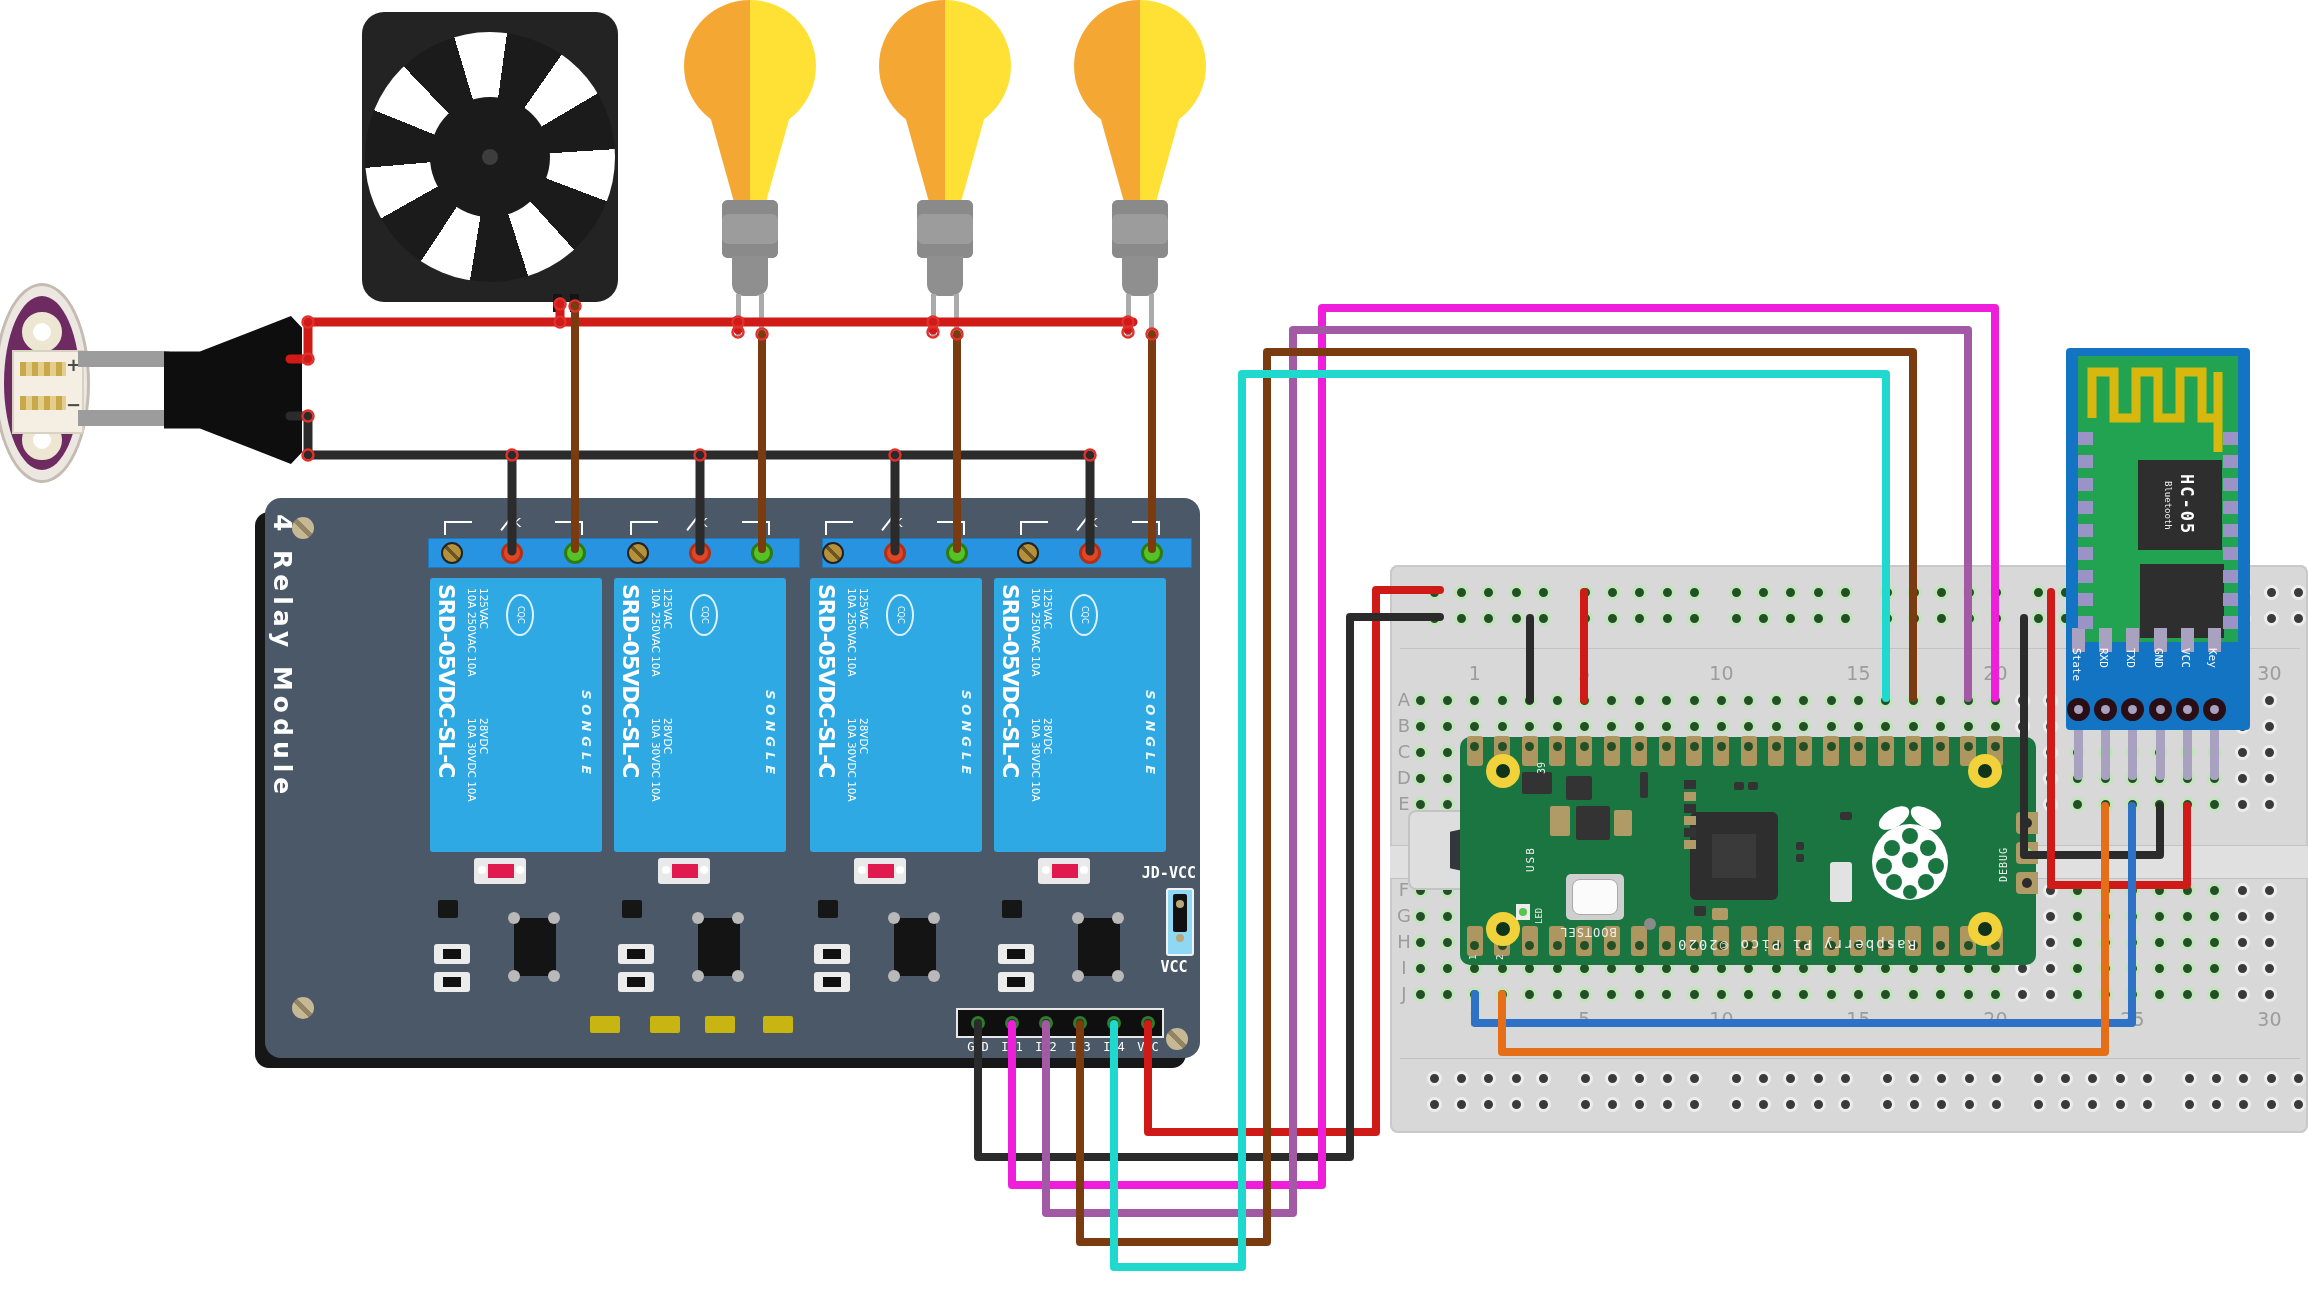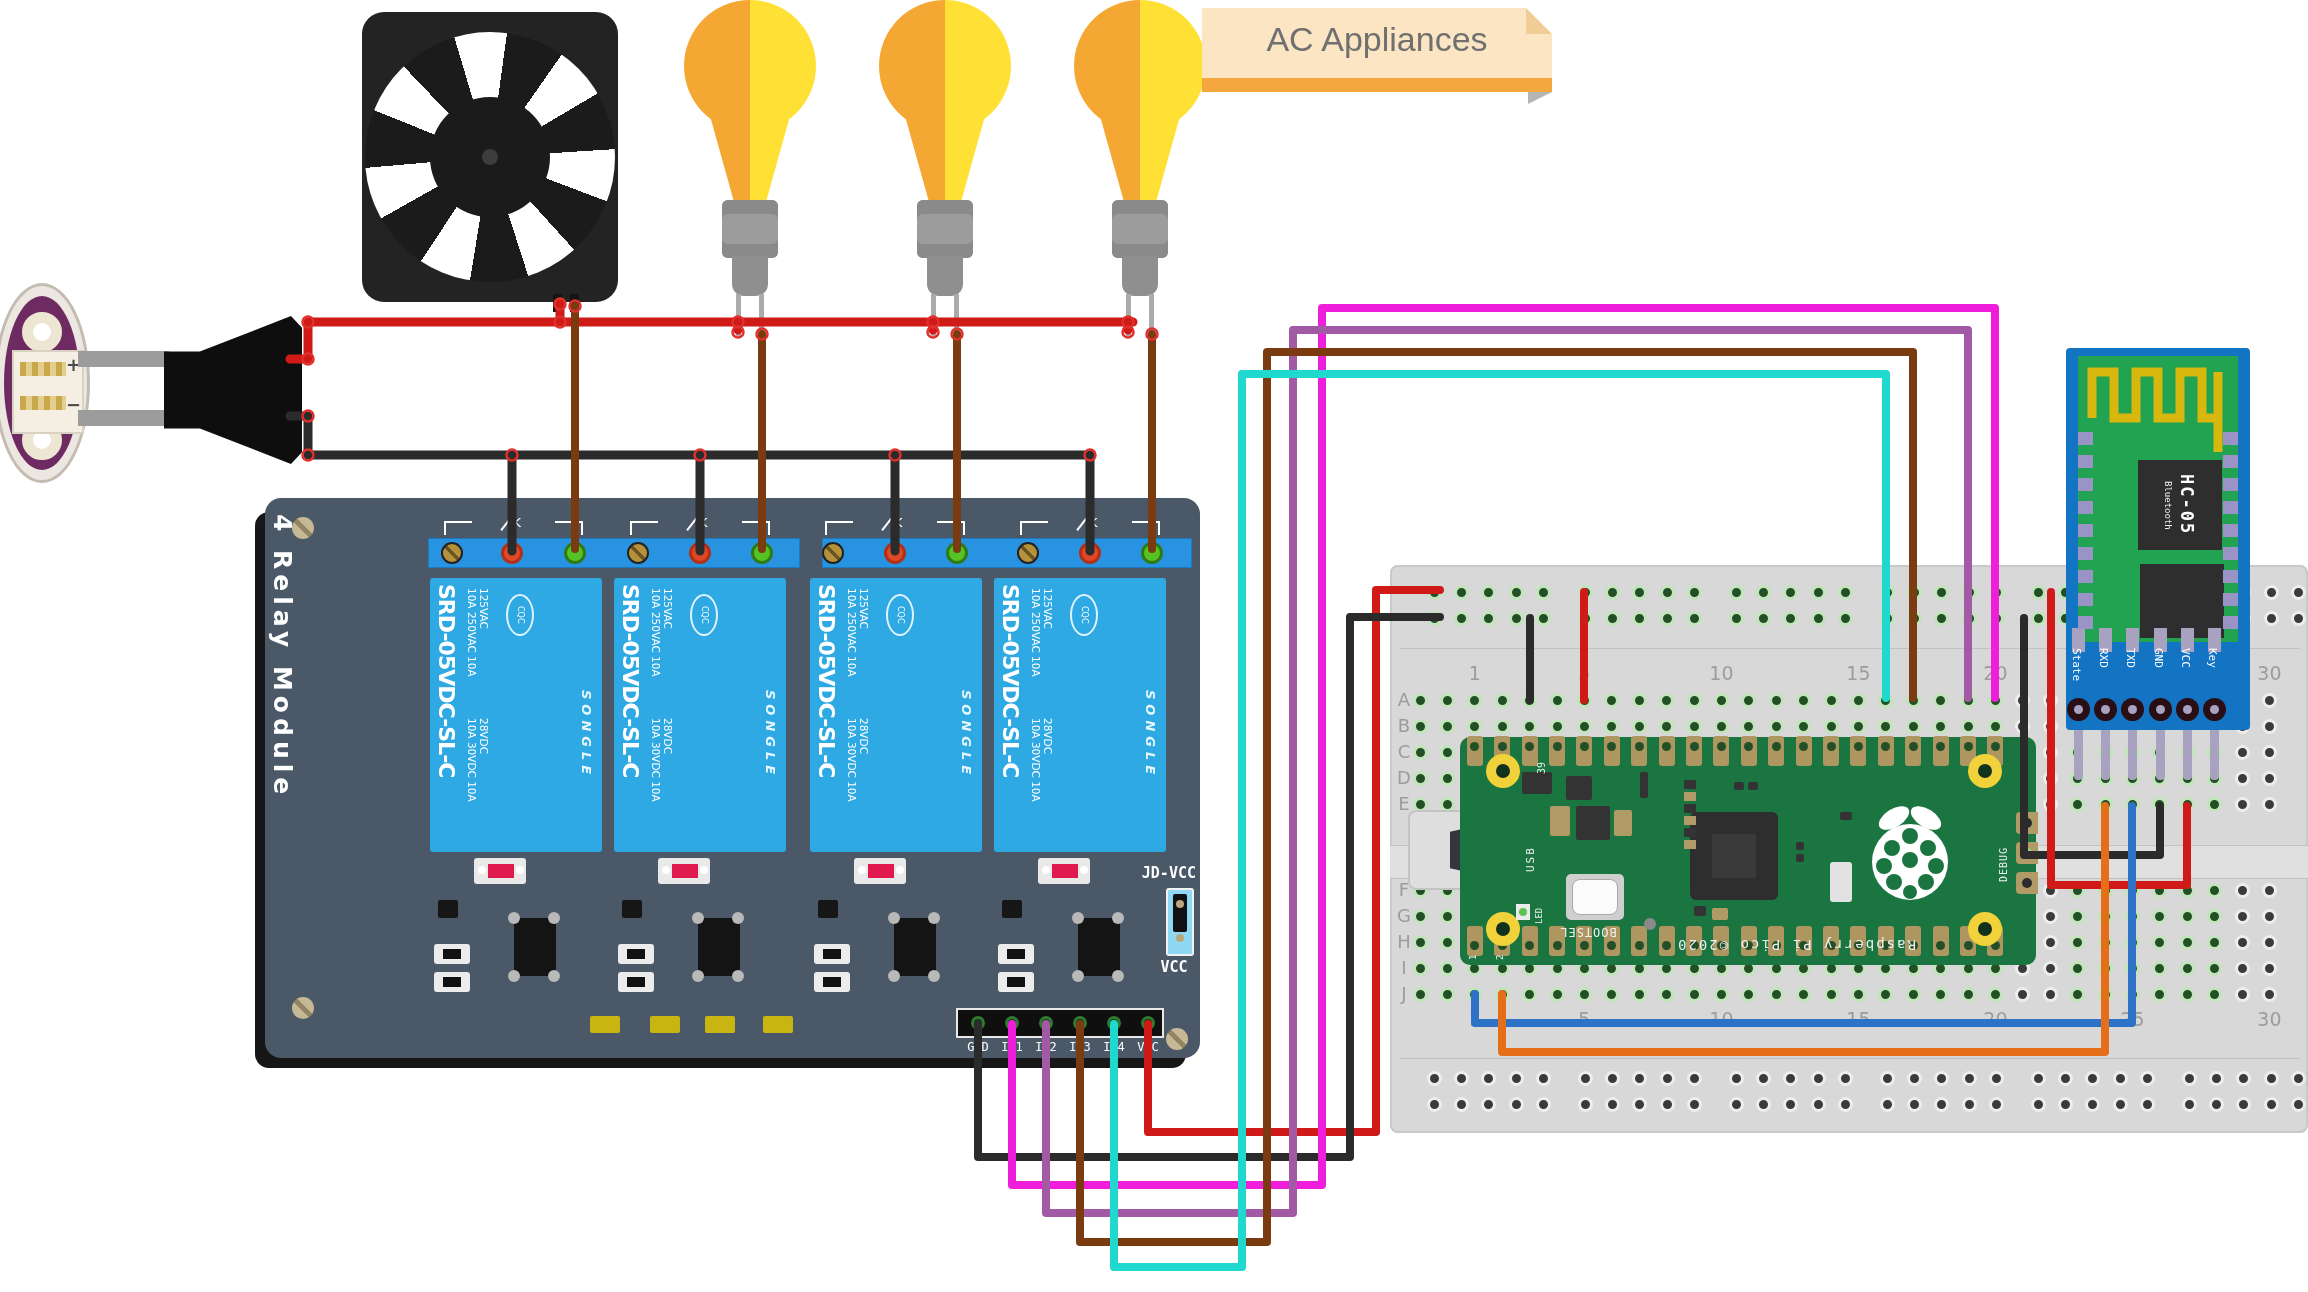--- a/index.html
+++ b/index.html
@@ -908,26 +908,20 @@
   <div class="abs" style="left:22px;top:420px;width:40px;height:40px;border-radius:50%;border:11px solid #ede6d2;background:#fff;z-index:7;"></div>
   <div class="abs" style="left:12px;top:350px;width:72px;height:84px;background:#f4efe2;border:2px solid #d8d2c2;z-index:8;"></div>
   <div class="abs" style="left:20px;top:362px;width:46px;height:14px;background:repeating-linear-gradient(90deg,#c9a84c 0 6px,#e3ce8e 6px 12px);z-index:9;"></div>
   <div class="abs" style="left:20px;top:396px;width:46px;height:14px;background:repeating-linear-gradient(90deg,#c9a84c 0 6px,#e3ce8e 6px 12px);z-index:9;"></div>
   <div class="abs" style="left:66px;top:354px;color:#4a4a4a;font-size:18px;font-weight:bold;z-index:10;">+</div>
   <div class="abs" style="left:66px;top:394px;color:#4a4a4a;font-size:18px;font-weight:bold;z-index:10;">−</div>
   <div class="abs" style="left:78px;top:351px;width:96px;height:16px;background:#9c9c9c;border-radius:0 8px 8px 0;z-index:11;"></div>
   <div class="abs" style="left:78px;top:410px;width:96px;height:16px;background:#9c9c9c;border-radius:0 8px 8px 0;z-index:11;"></div>
   <div class="abs" style="left:164px;top:316px;width:138px;height:148px;background:#0e0e0e;z-index:12;clip-path:polygon(0 24%,26% 24%,92% 0%,100% 8%,100% 92%,92% 100%,26% 76%,0 76%);"></div>
 
-  <div class="abs note" style="left:1202px;top:8px;width:350px;height:84px;background:#fbe5c2;">
-    <div class="abs" style="left:0;top:12px;width:100%;text-align:center;color:#707070;font-size:34px;font-family:'Liberation Sans',sans-serif;">AC Appliances</div>
-    <div class="abs" style="left:0;top:70px;width:100%;height:14px;background:#f3a73e;"></div>
-    <div class="abs" style="right:0;top:0;width:0;height:0;border-left:26px solid #f2ce97;border-top:26px solid #ffffff;"></div>
-    <div class="abs" style="right:0;bottom:-12px;width:0;height:0;border-right:24px solid transparent;border-top:12px solid #b5b5b5;"></div>
-  </div>
 
   <svg class="wires" id="wireSvg" width="2308" height="1292" viewBox="0 0 2308 1292">
       <path d="M290,359 H308 V322 H1133 M560,322 V302 M738,322 V330 M933,322 V330 M1128,322 V330" stroke="#cf1a17" stroke-width="9"></path>
       <path d="M290,416 H308 V455 H1090 V551 M512,455 V551 M700,455 V551 M895,455 V551" stroke="#2b2b2b" stroke-width="9"></path>
       <path d="M575,306 V549" stroke="#7a3b10" stroke-width="8"></path>
       <path d="M762,334 V549" stroke="#7a3b10" stroke-width="8"></path>
       <path d="M957,334 V549" stroke="#7a3b10" stroke-width="8"></path>
       <path d="M1152,334 V549" stroke="#7a3b10" stroke-width="8"></path>
       <path d="M1148,1024 V1132 H1376 V590 H1440" stroke="#cf1a17" stroke-width="8"></path>
       <path d="M978,1024 V1157 H1350 V617 H1440" stroke="#2b2b2b" stroke-width="8"></path>

